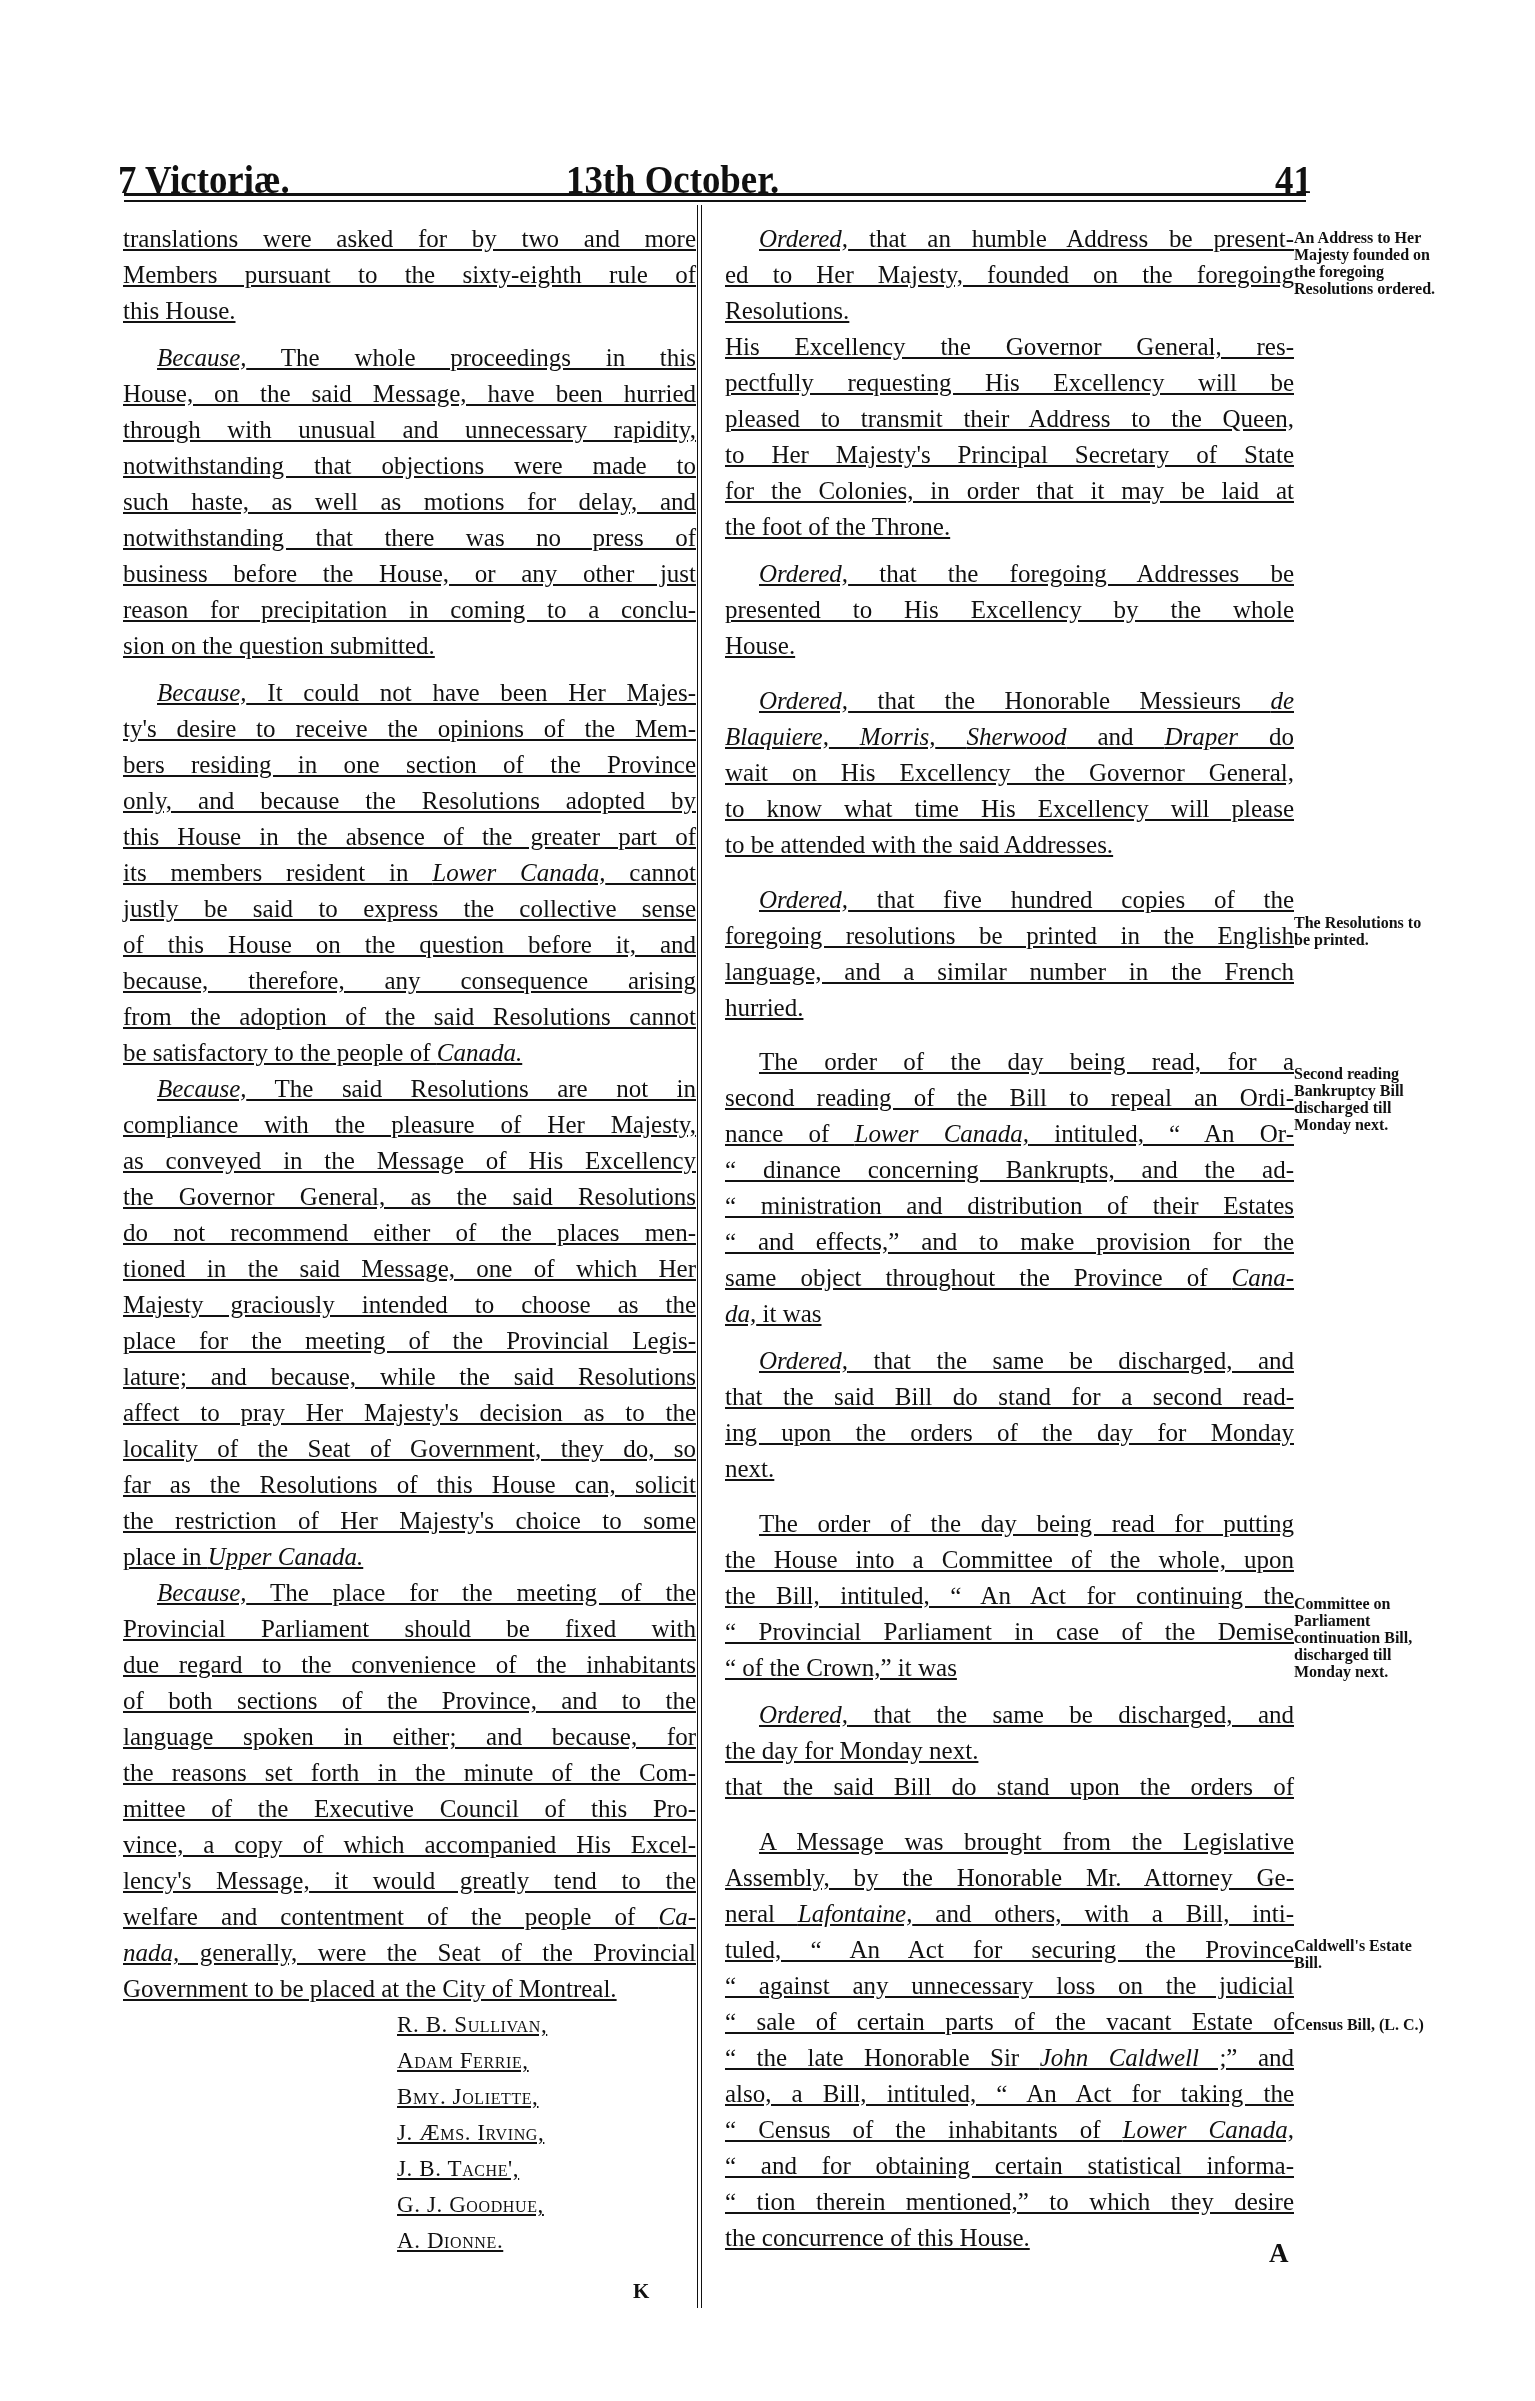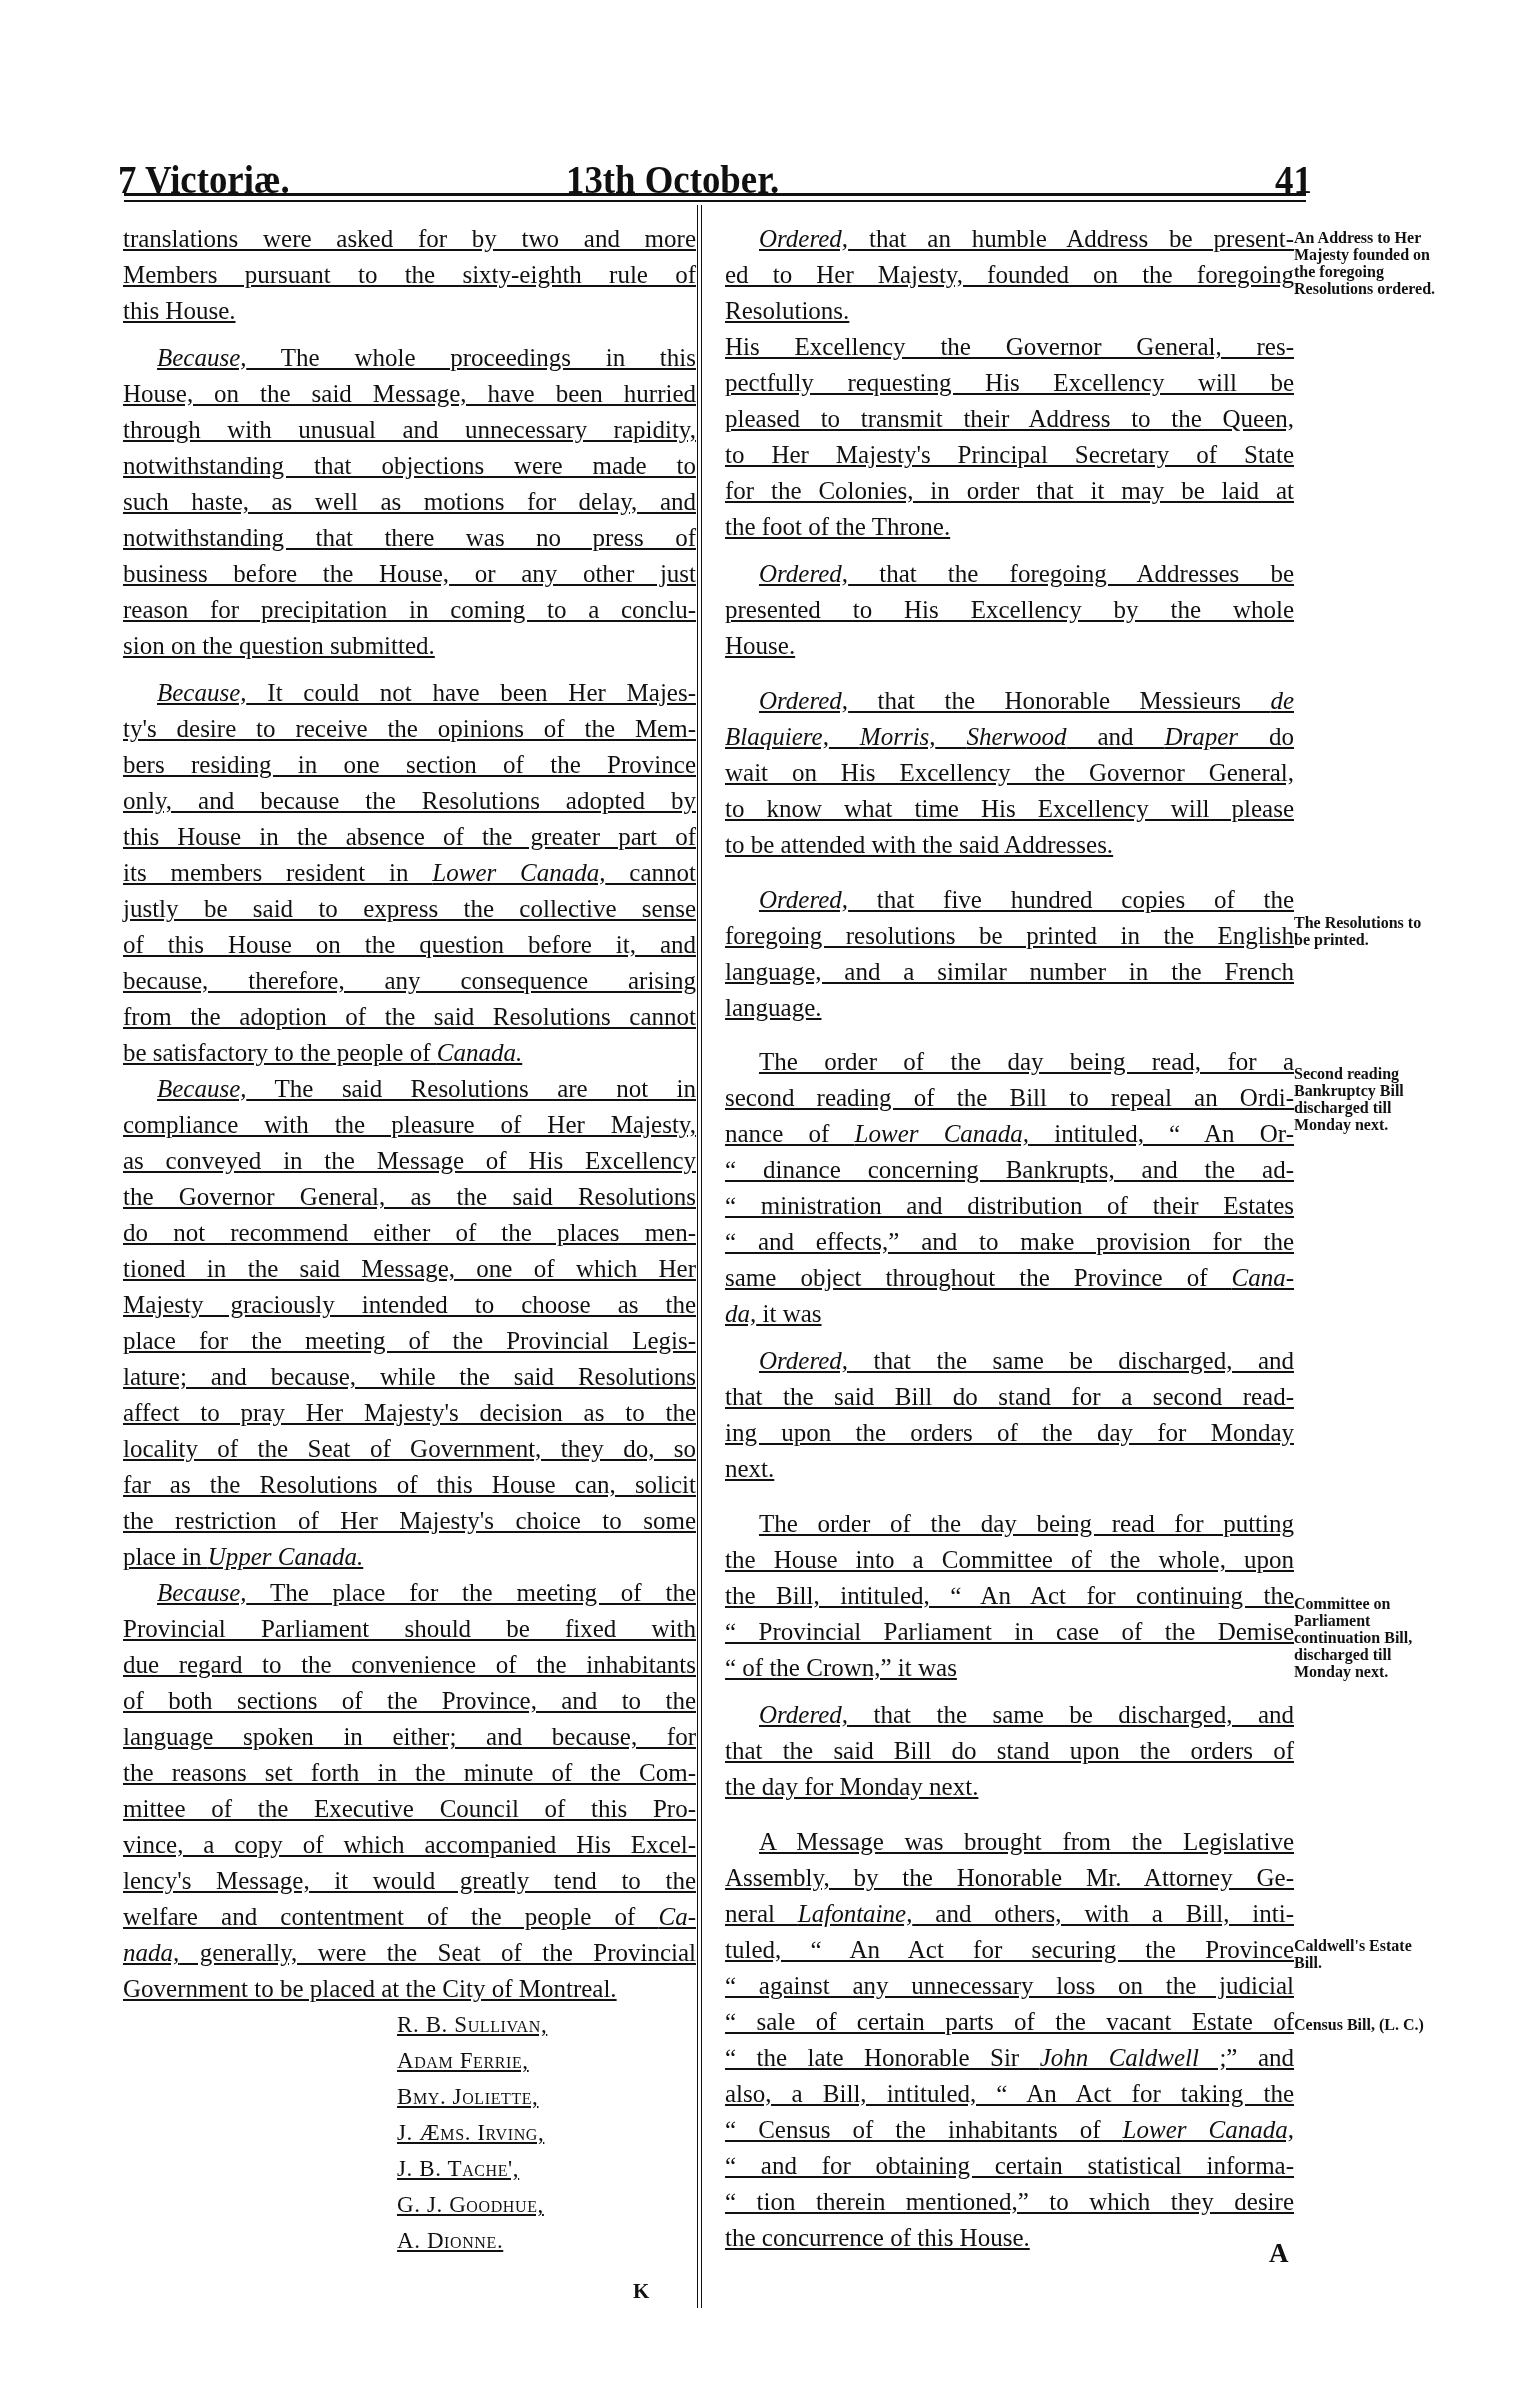--- a/index.html
+++ b/index.html
@@ -136,21 +136,21 @@
     <span class="line"><i>Ordered,</i><span> that the Honorable Messieurs </span><i>de</i></span>
     <span class="line" style="text-indent:0"><i>Blaquiere,</i> <i>Morris,</i> <i>Sherwood</i><span> and </span><i>Draper</i><span> do</span></span>
     <span class="line" style="text-indent:0">wait on His Excellency the Governor General,</span>
     <span class="line" style="text-indent:0">to know what time His Excellency will please</span>
     <span class="line last" style="text-indent:0">to be attended with the said Addresses.</span>
   </p>
   <p class="ind gap2">
     <span class="line"><i>Ordered,</i><span> that five hundred copies of the</span></span>
     <span class="line" style="text-indent:0">foregoing resolutions be printed in the English</span>
     <span class="line" style="text-indent:0">language, and a similar number in the French</span>
-    <span class="line last" style="text-indent:0">language.</span>
+    <span class="line last" style="text-indent:0">hurried.</span>
   </p>
   <p class="ind gap2">
     <span class="line">The order of the day being read, for a</span>
     <span class="line" style="text-indent:0">second reading of the Bill to repeal an Ordi-</span>
     <span class="line" style="text-indent:0"><span>nance of </span><i>Lower Canada,</i><span> intituled, “ An Or-</span></span>
     <span class="line" style="text-indent:0">“ dinance concerning Bankrupts, and the ad-</span>
     <span class="line" style="text-indent:0">“ ministration and distribution of their Estates</span>
     <span class="line" style="text-indent:0">“ and effects,” and to make provision for the</span>
     <span class="line" style="text-indent:0"><span>same object throughout the Province of </span><i>Cana-</i></span>
     <span class="line last" style="text-indent:0"><i>da,</i><span> it was</span></span>
@@ -163,22 +163,22 @@
   </p>
   <p class="ind gap2">
     <span class="line">The order of the day being read for putting</span>
     <span class="line" style="text-indent:0">the House into a Committee of the whole, upon</span>
     <span class="line" style="text-indent:0">the Bill, intituled, “ An Act for continuing the</span>
     <span class="line" style="text-indent:0">“ Provincial Parliament in case of the Demise</span>
     <span class="line last" style="text-indent:0">“ of the Crown,” it was</span>
   </p>
   <p class="ind gap">
     <span class="line"><i>Ordered,</i><span> that the same be discharged, and</span></span>
+    <span class="line last" style="text-indent:0">the day for Monday next.</span>
     <span class="line" style="text-indent:0">that the said Bill do stand upon the orders of</span>
-    <span class="line last" style="text-indent:0">the day for Monday next.</span>
   </p>
   <p class="ind gap2">
     <span class="line">A Message was brought from the Legislative</span>
     <span class="line" style="text-indent:0">Assembly, by the Honorable Mr. Attorney Ge-</span>
     <span class="line" style="text-indent:0"><span>neral </span><i>Lafontaine,</i><span> and others, with a Bill, inti-</span></span>
     <span class="line" style="text-indent:0">tuled, “ An Act for securing the Province</span>
     <span class="line" style="text-indent:0">“ against any unnecessary loss on the judicial</span>
     <span class="line" style="text-indent:0">“ sale of certain parts of the vacant Estate of</span>
     <span class="line" style="text-indent:0"><span>“ the late Honorable Sir </span><i>John Caldwell</i><span> ;” and</span></span>
     <span class="line" style="text-indent:0">also, a Bill, intituled, “ An Act for taking the</span>

